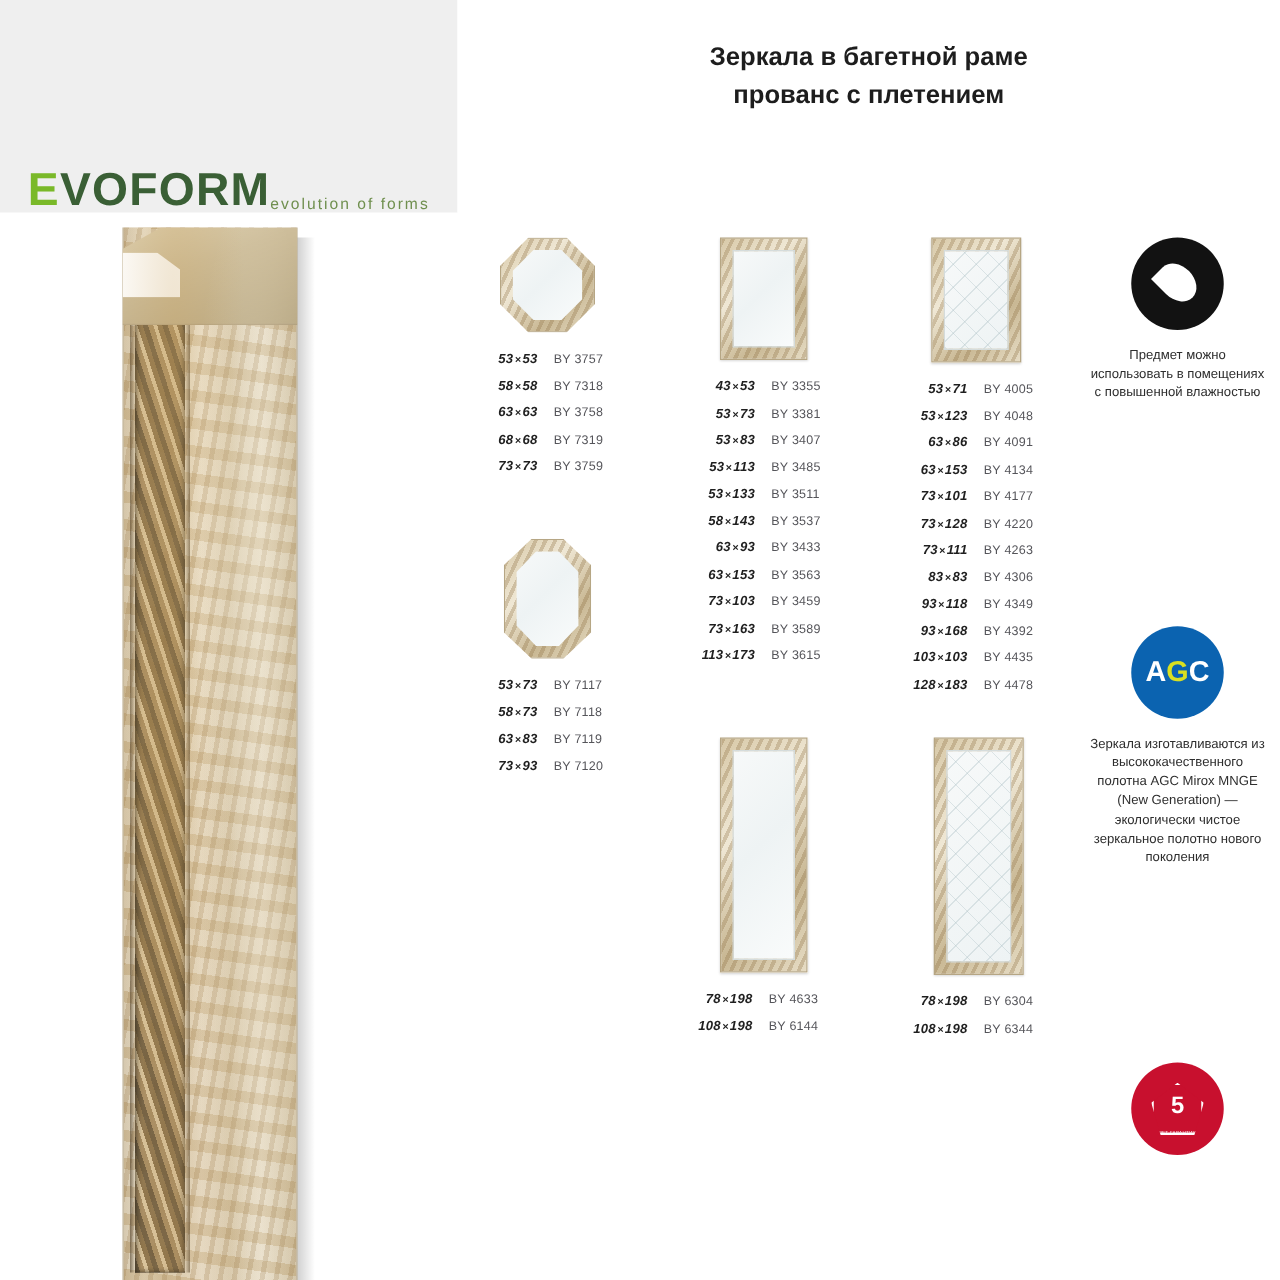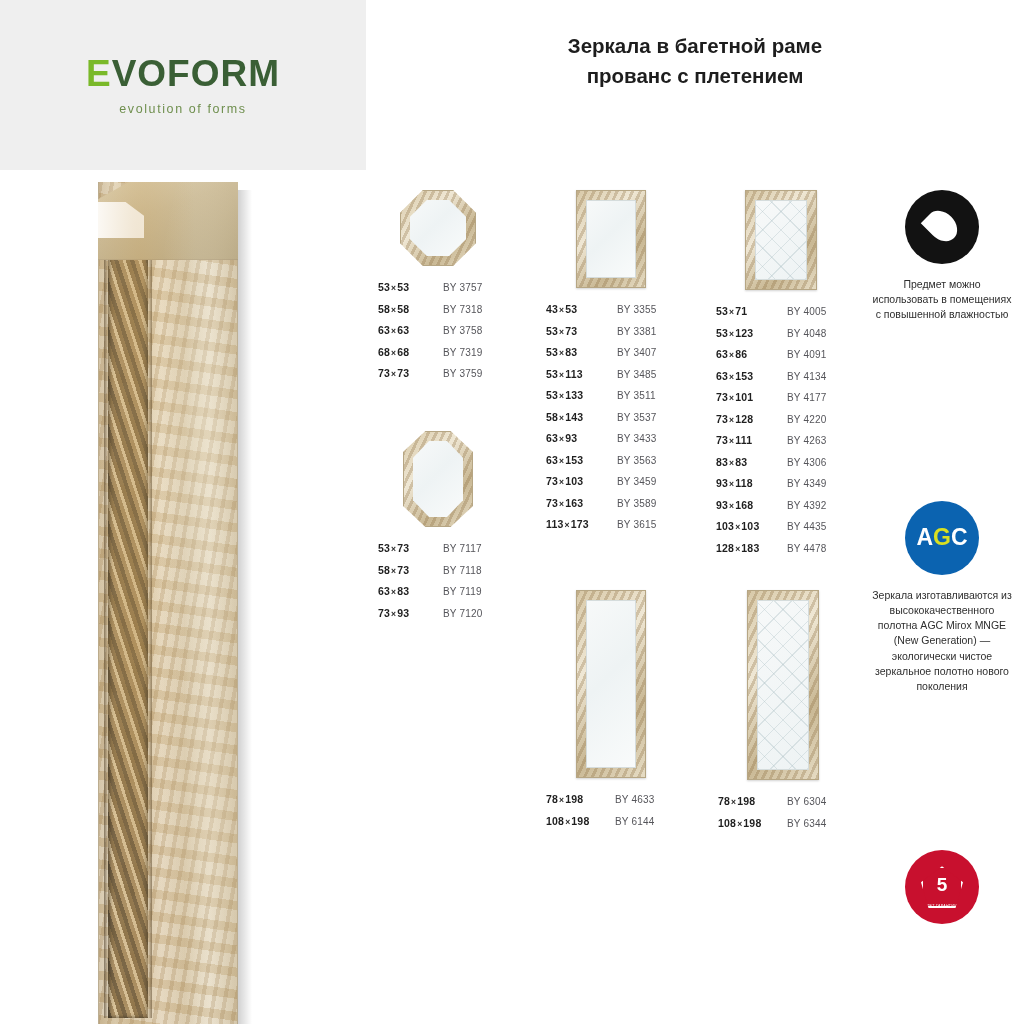--- a/index.html
+++ b/index.html
@@ -11,22 +11,22 @@
     color:#2b2b2b;
     overflow:hidden;
     position:relative;
   }
 
   
   .header { display:flex; height:170px; width:1024px; }
   .logo-box {
     width:366px; height:170px;
     background:#efefef;
-    display:flex; flex-direction:column;
-    align-items:center; justify-content:center;
+    display:flex; flex-direction:row;
+    align-items:flex-end; justify-content:center;
   }
   .logo-word { font-size:37px; font-weight:bold; letter-spacing:1px; line-height:1; }
   .logo-e { color:#7ab929; }
   .logo-rest { color:#3a5f35; }
   .logo-sub {
     margin-top:10px;
     font-size:12.5px; color:#6f8f4e; letter-spacing:1.6px;
   }
   .title-box {
     flex:1; height:170px; background:#ffffff;
@@ -143,21 +143,21 @@
   .r2 { width:72px;  height:100px; }
   .r3 { width:70px;  height:188px; }
   .r4 { width:72px;  height:190px; }
 
   
   .sizes { margin-top:16px; }
   .size-row {
     display:flex; align-items:baseline;
     font-size:10.5px; line-height:1; margin-bottom:10.5px;
   }
-  .size-dim { font-weight:bold; color:#1f1f1f; width:56px; letter-spacing:.2px; }
+  .size-dim { font-weight:bold; color:#1f1f1f; width:56px; text-align:right; letter-spacing:.2px;font-style:italic; }
   .size-dim .x { font-weight:bold; font-size:8.5px; padding:0 1px; }
   .size-code { color:#55555a; margin-left:13px; font-size:10px; letter-spacing:.2px; }
 
   .col-oct .size-dim  { width:52px; }
   .col-rect .size-dim { width:58px; }
   .col-grid .size-dim { width:58px; }
 
   
   .lower-rect { position:absolute; left:546px; top:590px; width:130px; }
   .lower-grid { position:absolute; left:718px; top:590px; width:130px; }

